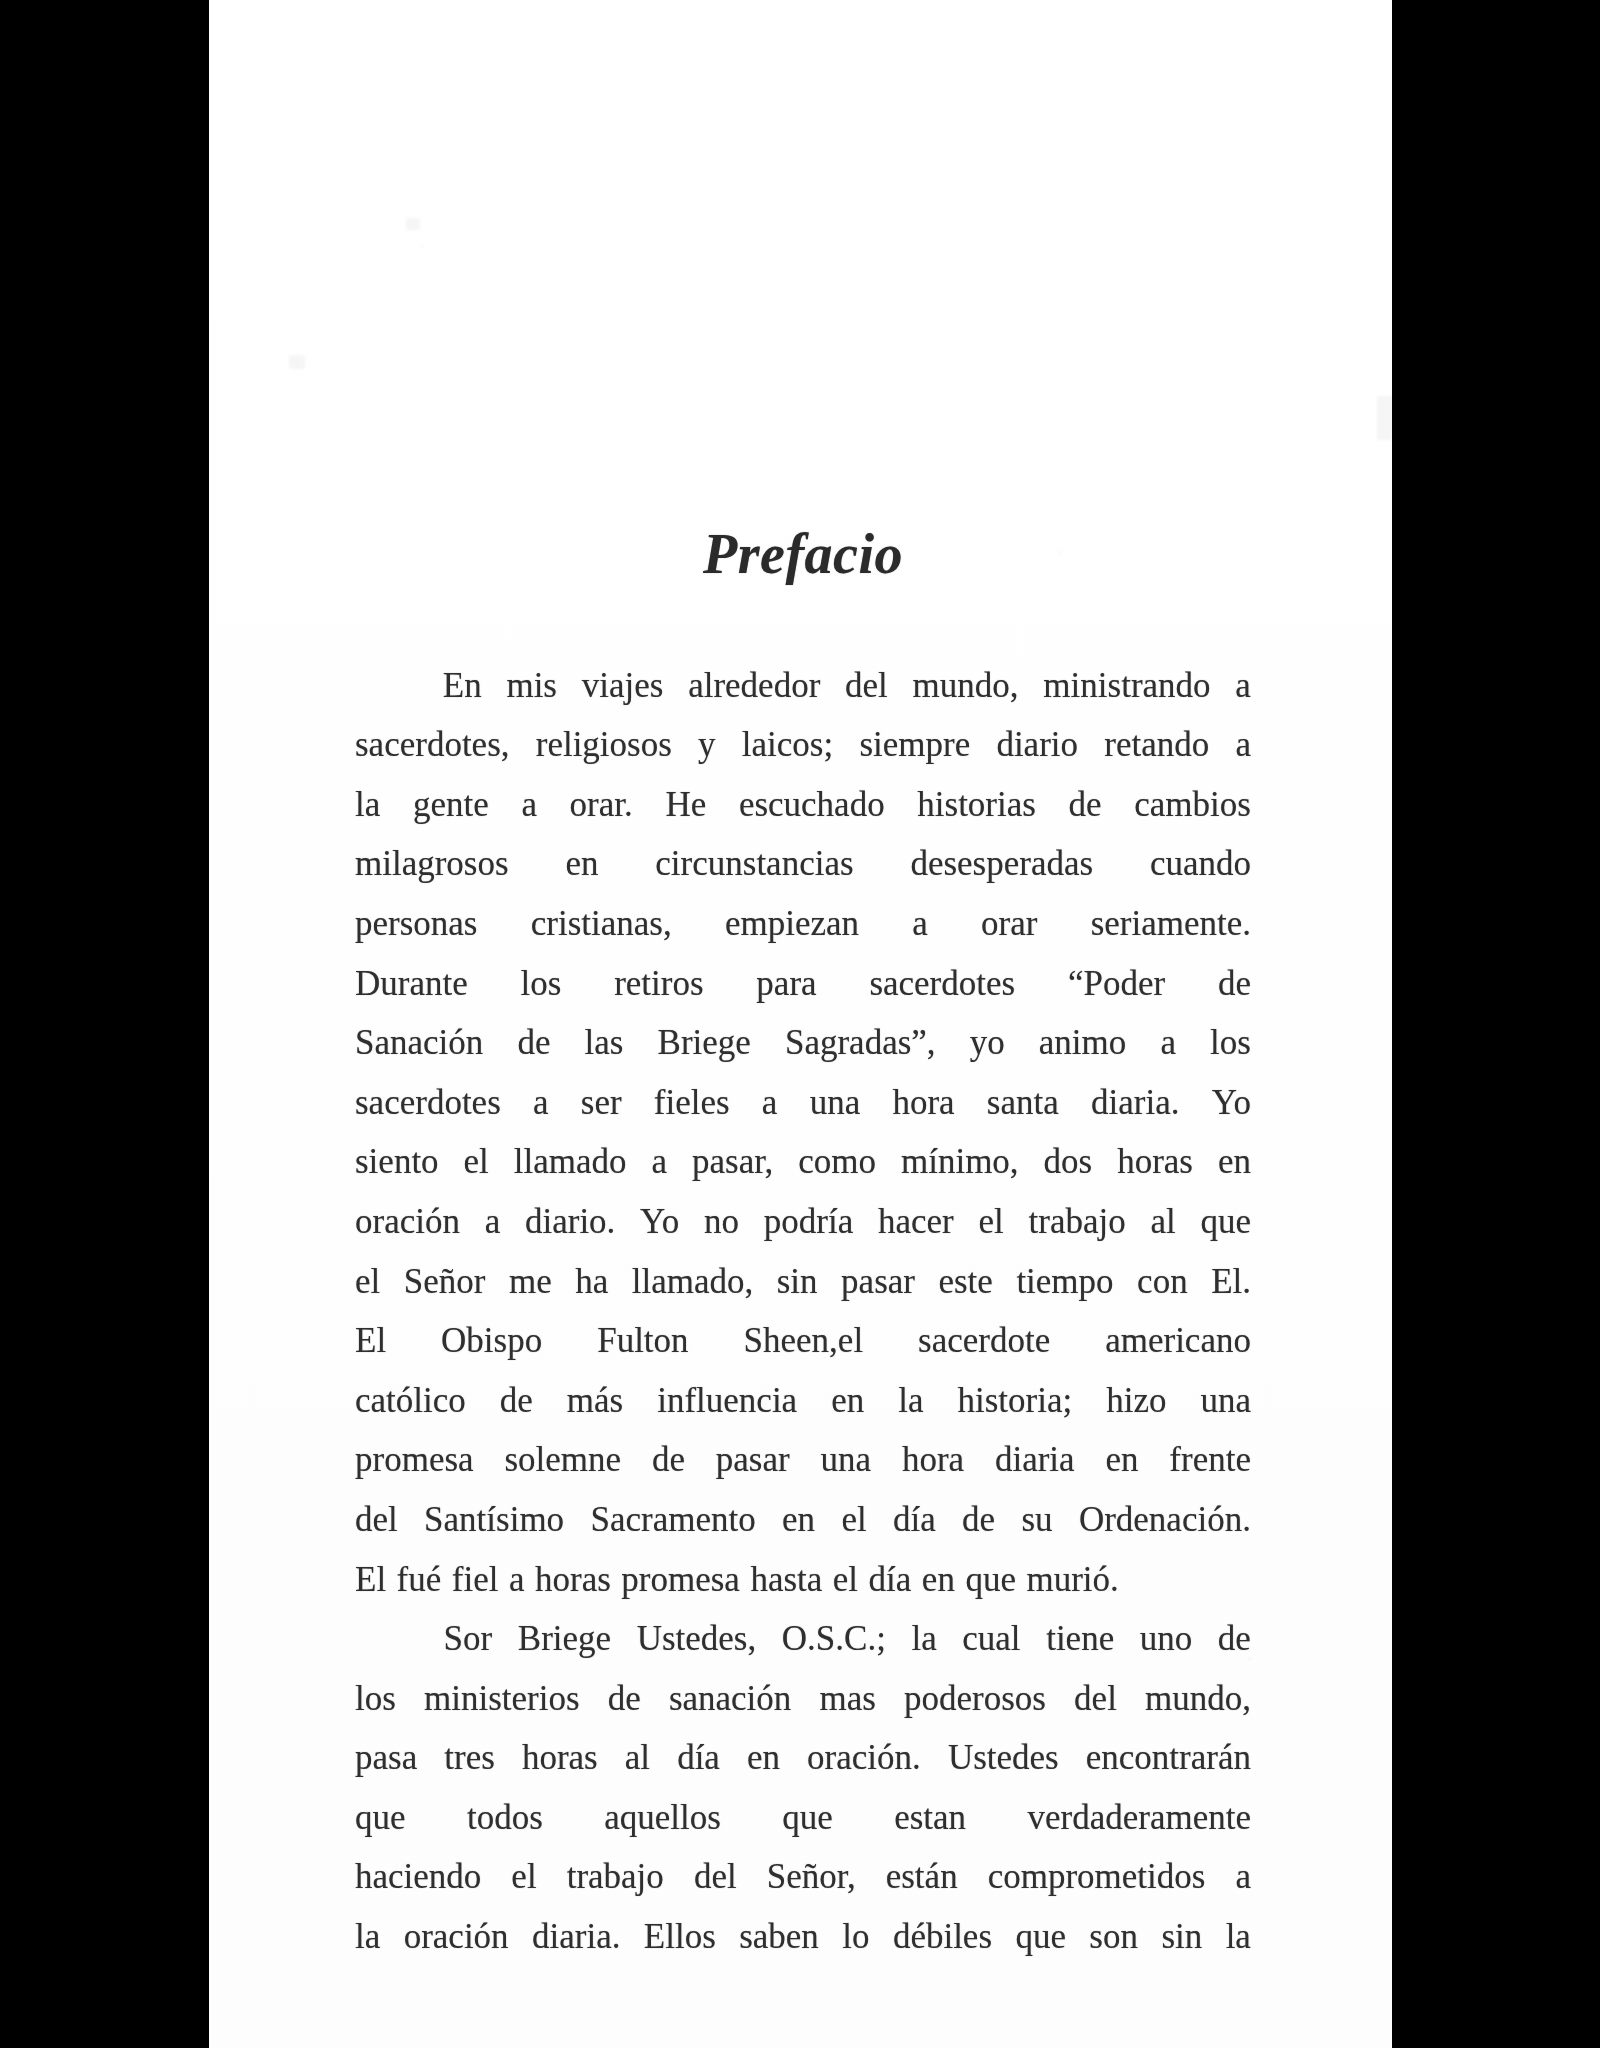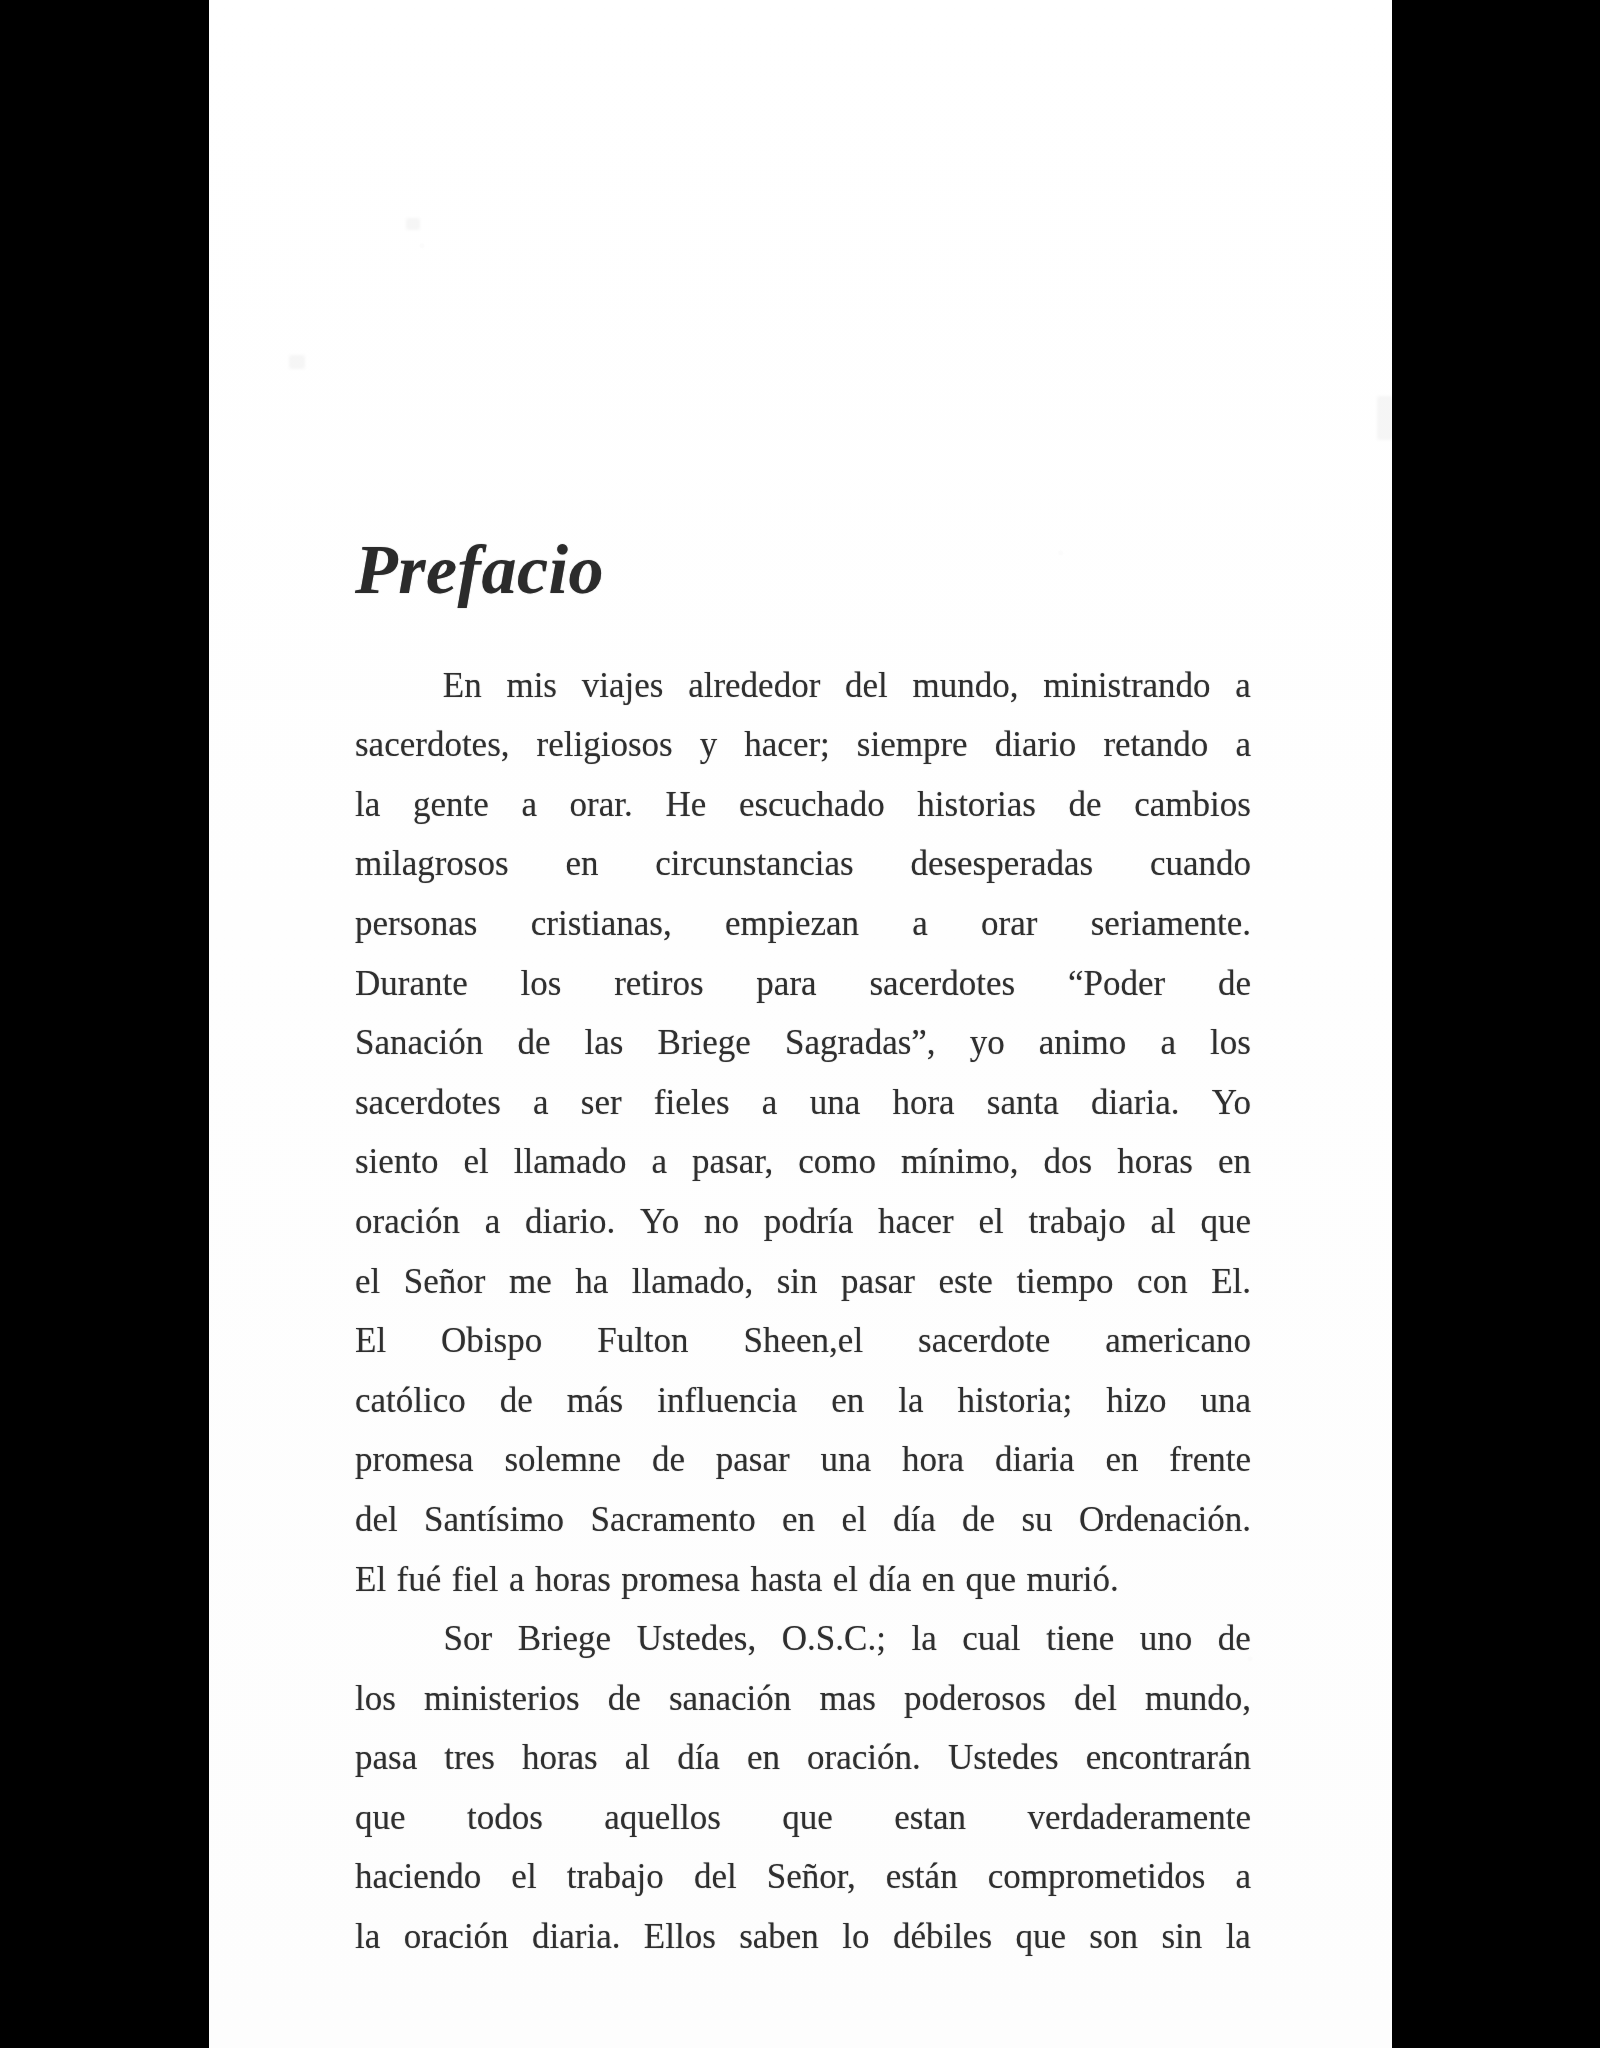--- a/index.html
+++ b/index.html
@@ -67,22 +67,22 @@
     top: 0;
     width: 896px;  
     height: 2048px;
   }
 
   .chapter-title {
     position: absolute;
     top: 488px;
     left: 0;
     width: 896px;
-    text-align: left;
-    font-size: 70px;
+    text-align: center;
+    font-size: 56px;
     font-weight: bold;
     font-style: italic;
     color: #2b2b2b;
     letter-spacing: 0.5px;
     line-height: 1;
     text-shadow: 0 0 1.1px rgba(60,60,60,0.55);
   }
 
   .body-text {
     position: absolute;
@@ -134,21 +134,21 @@
     <div class="smudge smudge-a"></div>
     <div class="smudge smudge-b"></div>
     <div class="smudge smudge-c"></div>
 
     <div class="text-column">
 
       <h1 class="chapter-title">Prefacio</h1>
 
       <div class="body-text">
           <div class="line justify"><span class="indent"></span><span class="w">En</span><span class="w">mis</span><span class="w">viajes</span><span class="w">alrededor</span><span class="w">del</span><span class="w">mundo,</span><span class="w">ministrando</span><span class="w">a</span></div>
-          <div class="line justify"><span class="w">sacerdotes,</span><span class="w">religiosos</span><span class="w">y</span><span class="w">hacer;</span><span class="w">siempre</span><span class="w">diario</span><span class="w">retando</span><span class="w">a</span></div>
+          <div class="line justify"><span class="w">sacerdotes,</span><span class="w">religiosos</span><span class="w">y</span><span class="w">laicos;</span><span class="w">siempre</span><span class="w">diario</span><span class="w">retando</span><span class="w">a</span></div>
           <div class="line justify"><span class="w">la</span><span class="w">gente</span><span class="w">a</span><span class="w">orar.</span><span class="w">He</span><span class="w">escuchado</span><span class="w">historias</span><span class="w">de</span><span class="w">cambios</span></div>
           <div class="line justify"><span class="w">milagrosos</span><span class="w">en</span><span class="w">circunstancias</span><span class="w">desesperadas</span><span class="w">cuando</span></div>
           <div class="line justify"><span class="w">personas</span><span class="w">cristianas,</span><span class="w">empiezan</span><span class="w">a</span><span class="w">orar</span><span class="w">seriamente.</span></div>
           <div class="line justify"><span class="w">Durante</span><span class="w">los</span><span class="w">retiros</span><span class="w">para</span><span class="w">sacerdotes</span><span class="w">“Poder</span><span class="w">de</span></div>
           <div class="line justify"><span class="w">Sanación</span><span class="w">de</span><span class="w">las</span><span class="w">Briege</span><span class="w">Sagradas”,</span><span class="w">yo</span><span class="w">animo</span><span class="w">a</span><span class="w">los</span></div>
           <div class="line justify"><span class="w">sacerdotes</span><span class="w">a</span><span class="w">ser</span><span class="w">fieles</span><span class="w">a</span><span class="w">una</span><span class="w">hora</span><span class="w">santa</span><span class="w">diaria.</span><span class="w">Yo</span></div>
           <div class="line justify"><span class="w">siento</span><span class="w">el</span><span class="w">llamado</span><span class="w">a</span><span class="w">pasar,</span><span class="w">como</span><span class="w">mínimo,</span><span class="w">dos</span><span class="w">horas</span><span class="w">en</span></div>
           <div class="line justify"><span class="w">oración</span><span class="w">a</span><span class="w">diario.</span><span class="w">Yo</span><span class="w">no</span><span class="w">podría</span><span class="w">hacer</span><span class="w">el</span><span class="w">trabajo</span><span class="w">al</span><span class="w">que</span></div>
           <div class="line justify"><span class="w">el</span><span class="w">Señor</span><span class="w">me</span><span class="w">ha</span><span class="w">llamado,</span><span class="w">sin</span><span class="w">pasar</span><span class="w">este</span><span class="w">tiempo</span><span class="w">con</span><span class="w">El.</span></div>
           <div class="line justify"><span class="w">El</span><span class="w">Obispo</span><span class="w">Fulton</span><span class="w">Sheen,el</span><span class="w">sacerdote</span><span class="w">americano</span></div>

